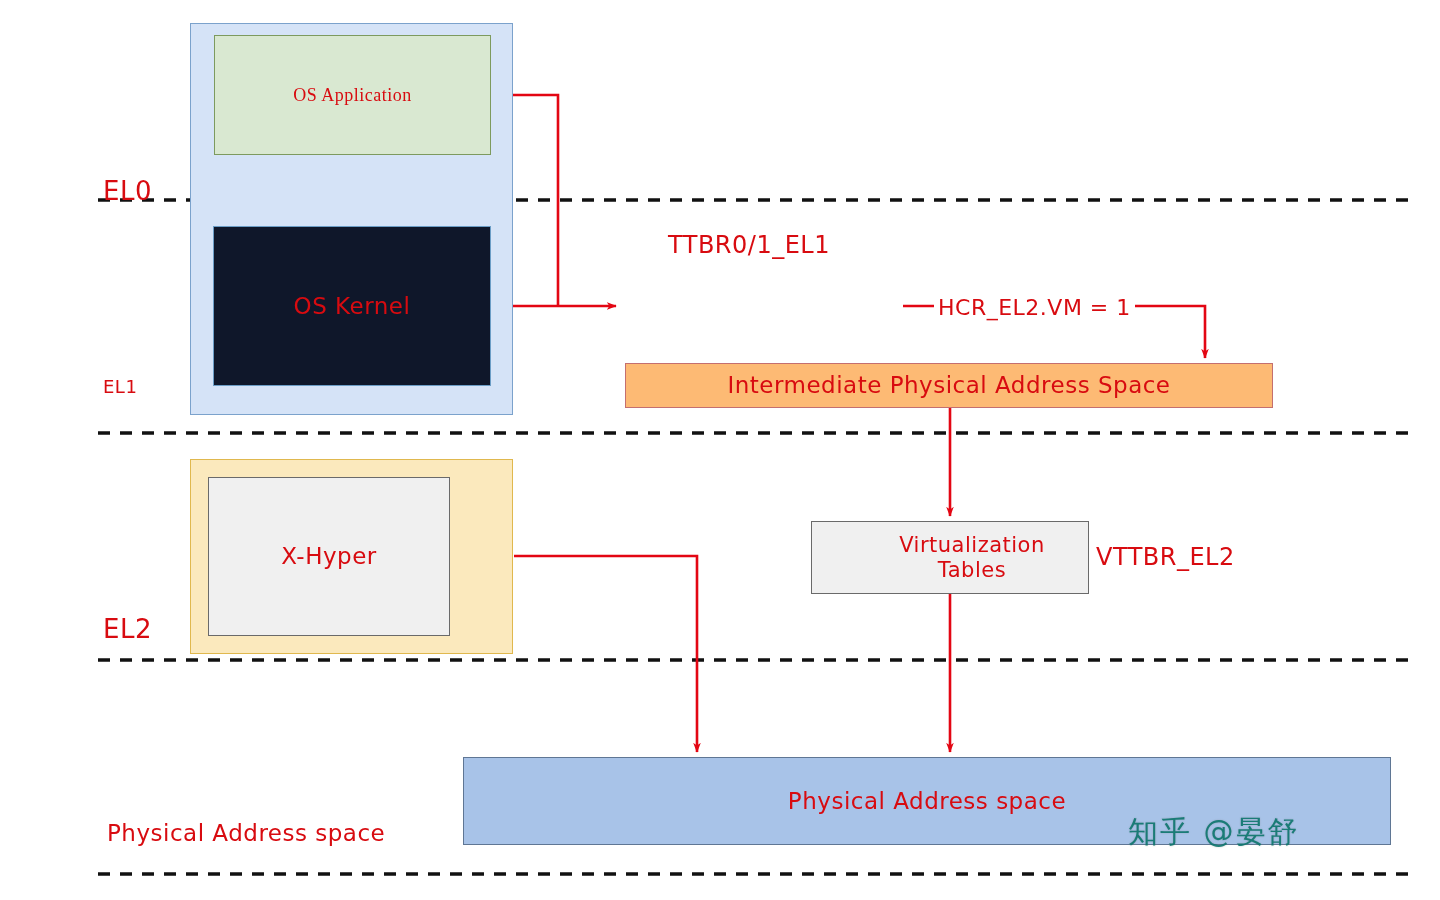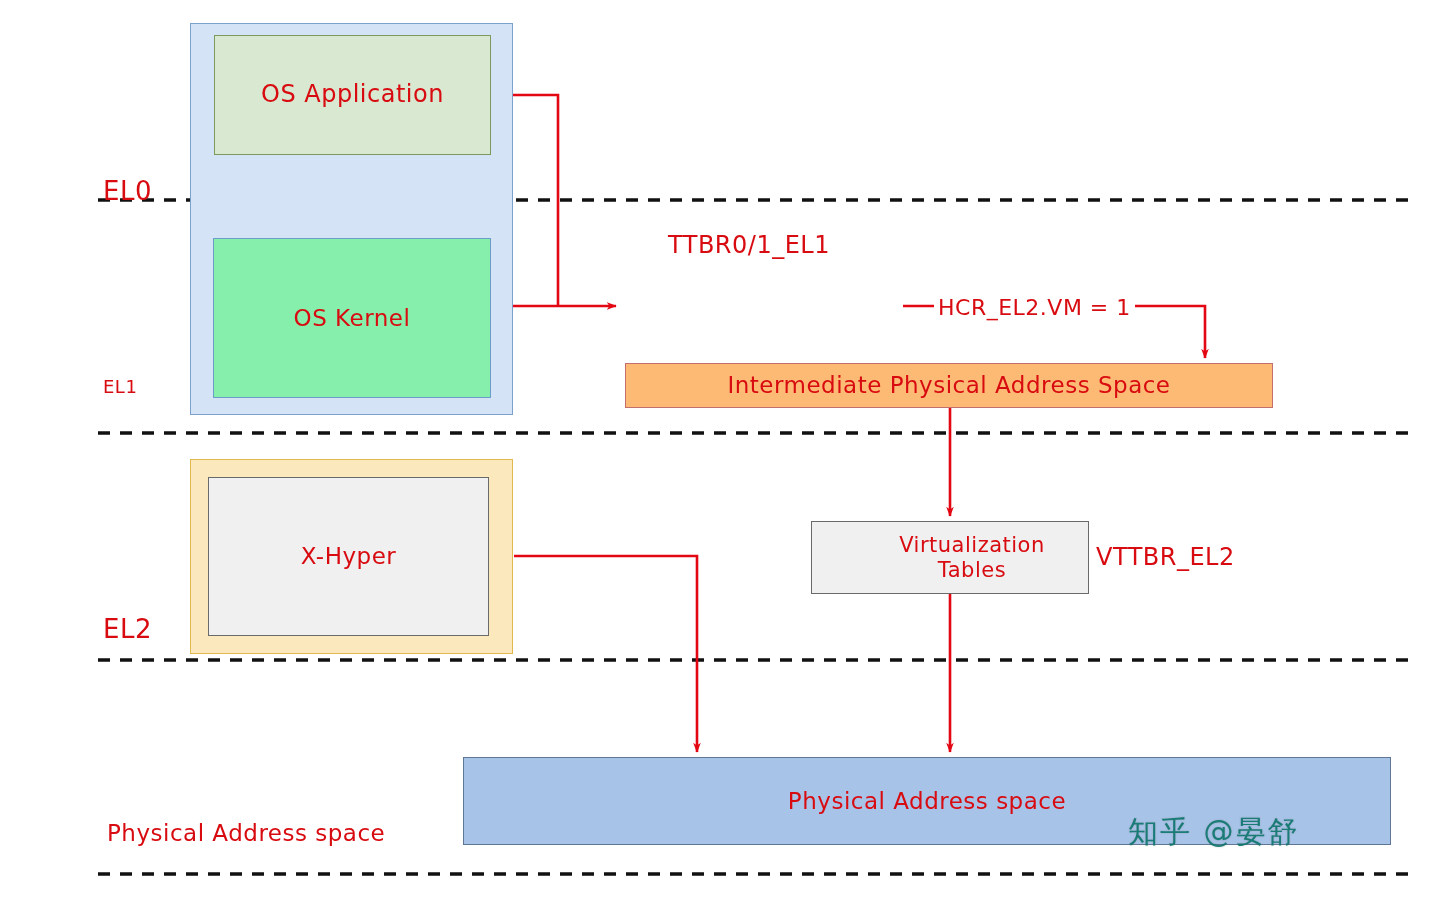--- a/index.html
+++ b/index.html
@@ -50,37 +50,36 @@
   #el01-container {
     left: 190px; top: 23px; width: 323px; height: 392px;
     background: #d5e3f7;
     border: 1.5px solid #7ba2cc;
   }
   #os-app-box {
     left: 214px; top: 35px; width: 277px; height: 120px;
     background: #d9e8d1;
     border: 1.5px solid #7d9a5e;
   }
-  #os-app-box .boxtext { font-size: 24px; }
+  #os-app-box .boxtext { font-size: 18px; font-family: Liberation Serif, serif; }
 
   #os-kernel-box {
     left: 213px; top: 226px; width: 278px; height: 160px;
-    background: #86efac;
+    background: #0f172a;
     border: 1.5px solid #6b9dc6;
-    margin-top: 12px;
   }
   #os-kernel-box .boxtext { font-size: 23px; }
 
   #el2-container {
     left: 190px; top: 459px; width: 323px; height: 195px;
     background: #fbe9bd;
     border: 1.5px solid #e0b84e;
   }
   #x-hyper-box {
-    left: 208px; top: 477px; width: 281px; height: 159px;
+    left: 208px; top: 477px; width: 242px; height: 159px;
     background: #f0f0f0;
     border: 1.5px solid #6a6a6a;
   }
   #x-hyper-box .boxtext { font-size: 23px; }
 
   
   #os-table-box {
     left: 625px; top: 268px; width: 278px; height: 74px;
     background: #f0f0f0;
     border: 1.5px solid #6a6a6a;

